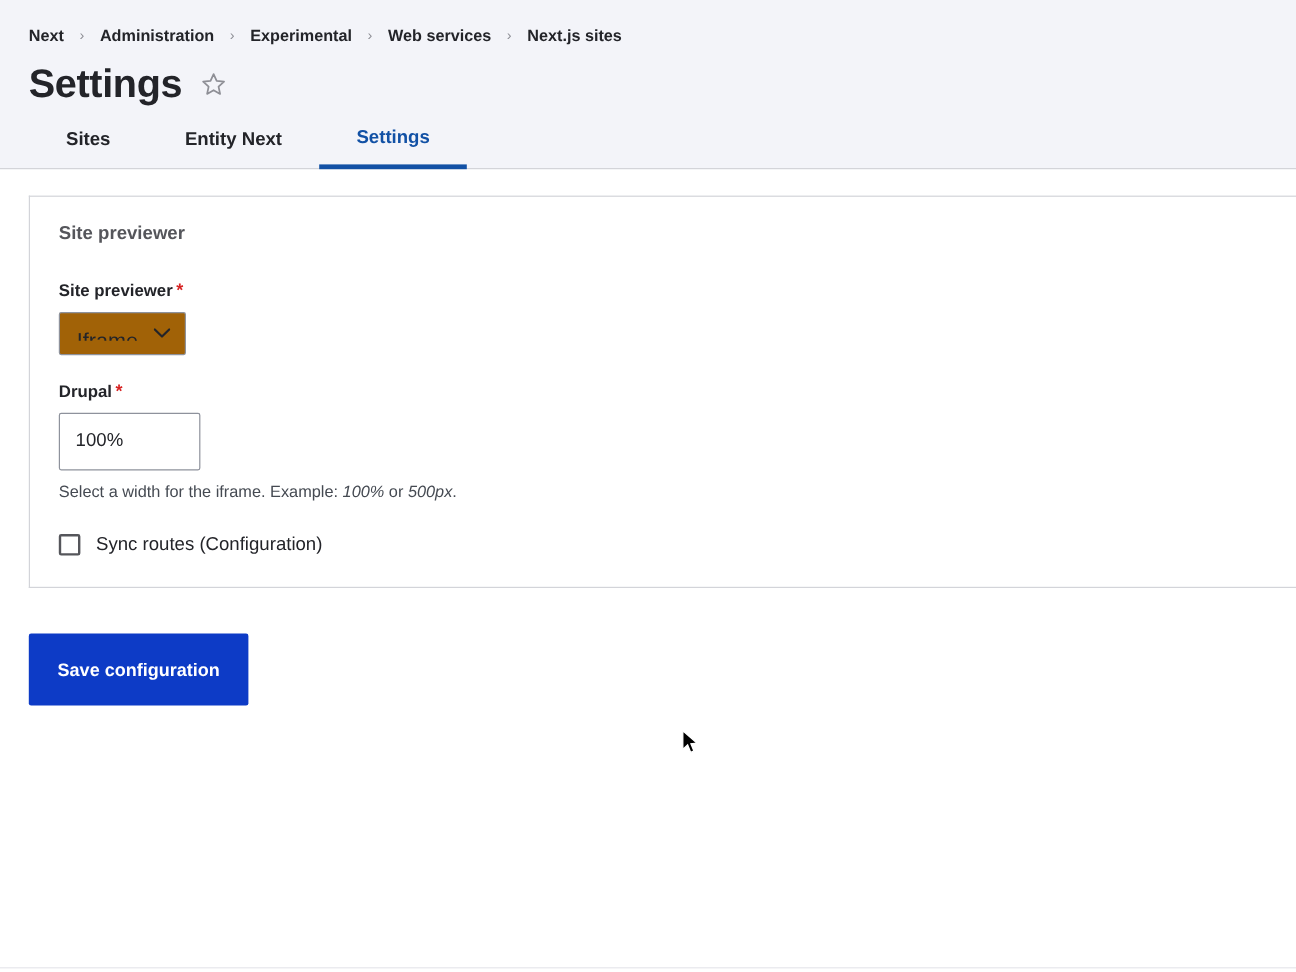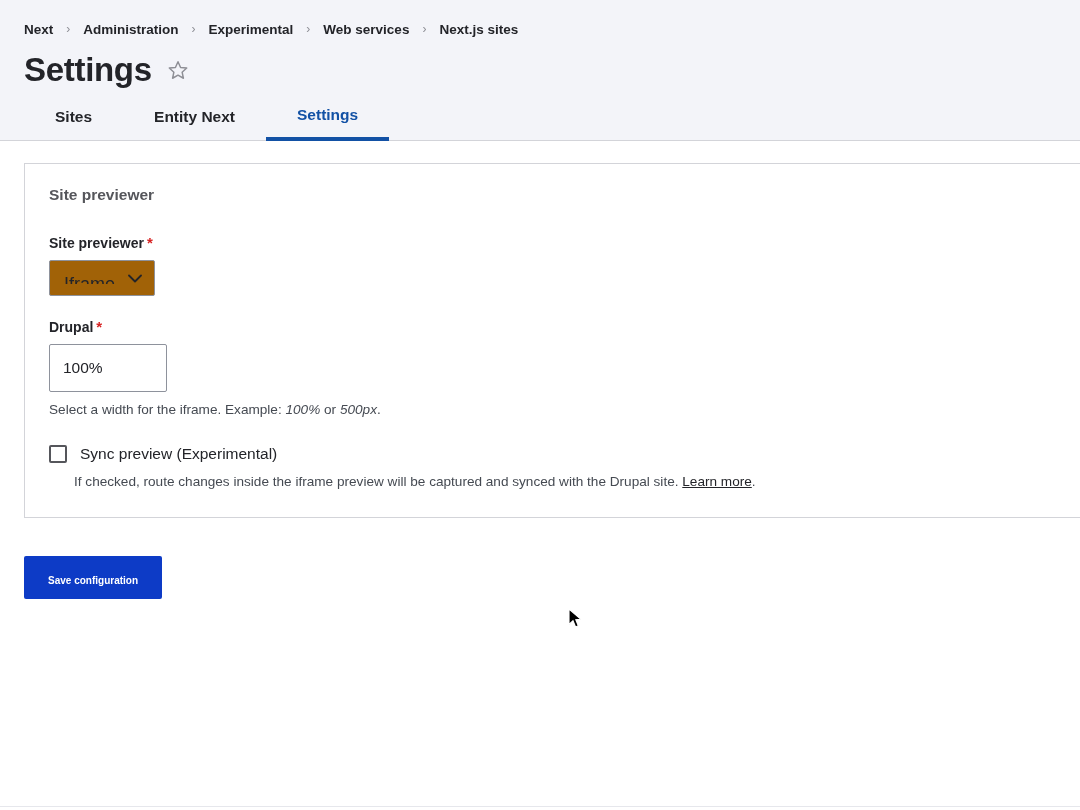--- a/index.html
+++ b/index.html
@@ -209,26 +209,26 @@
   .cb-desc a {
     color: #232429;
     text-decoration: underline;
   }
 
   .actions { padding: 38px 0 0 24px; }
   .btn-primary {
     background: #0d3bc6;
     color: #ffffff;
     font-family: "Liberation Sans", sans-serif;
-    font-size: 10px;
+    font-size: 15px;
     font-weight: bold;
     border: none;
     border-radius: 2px;
     padding: 0 24px;
-    height: 43px;
+    height: 60px;
     line-height: 49px;
     cursor: pointer;
   }
 
   
   .cursor {
     position: absolute;
     left: 568px;
     top: 608px;
     pointer-events: none;
@@ -305,24 +305,21 @@
           <span>Drupal</span><span class="req">*</span>
         </label>
         <input class="drupal-text" type="text" value="100%" style="">
         <div class="description">
           <span>Select a width for the iframe. Example: </span><em>100%</em><span> or </span><em>500px</em><span>.</span>
         </div>
       </div>
 
       <div class="checkbox-row">
         <span class="cb"></span>
-        <span class="cb-label">Sync preview (Experimental)</span>
-      </div>
-      <div class="cb-desc">
-        <span>If checked, route changes inside the iframe preview will be captured and synced with the Drupal site. </span><a href="#">Learn more</a><span>.</span>
+        <span class="cb-label">Sync routes (Configuration)</span>
       </div>
     </section>
 
     <div class="actions" style="padding-left:0;">
       <button class="btn-primary">Save configuration</button>
     </div>
   </div>
 
   <div class="cursor">
     <svg width="16" height="22" viewBox="0 0 16 22">

